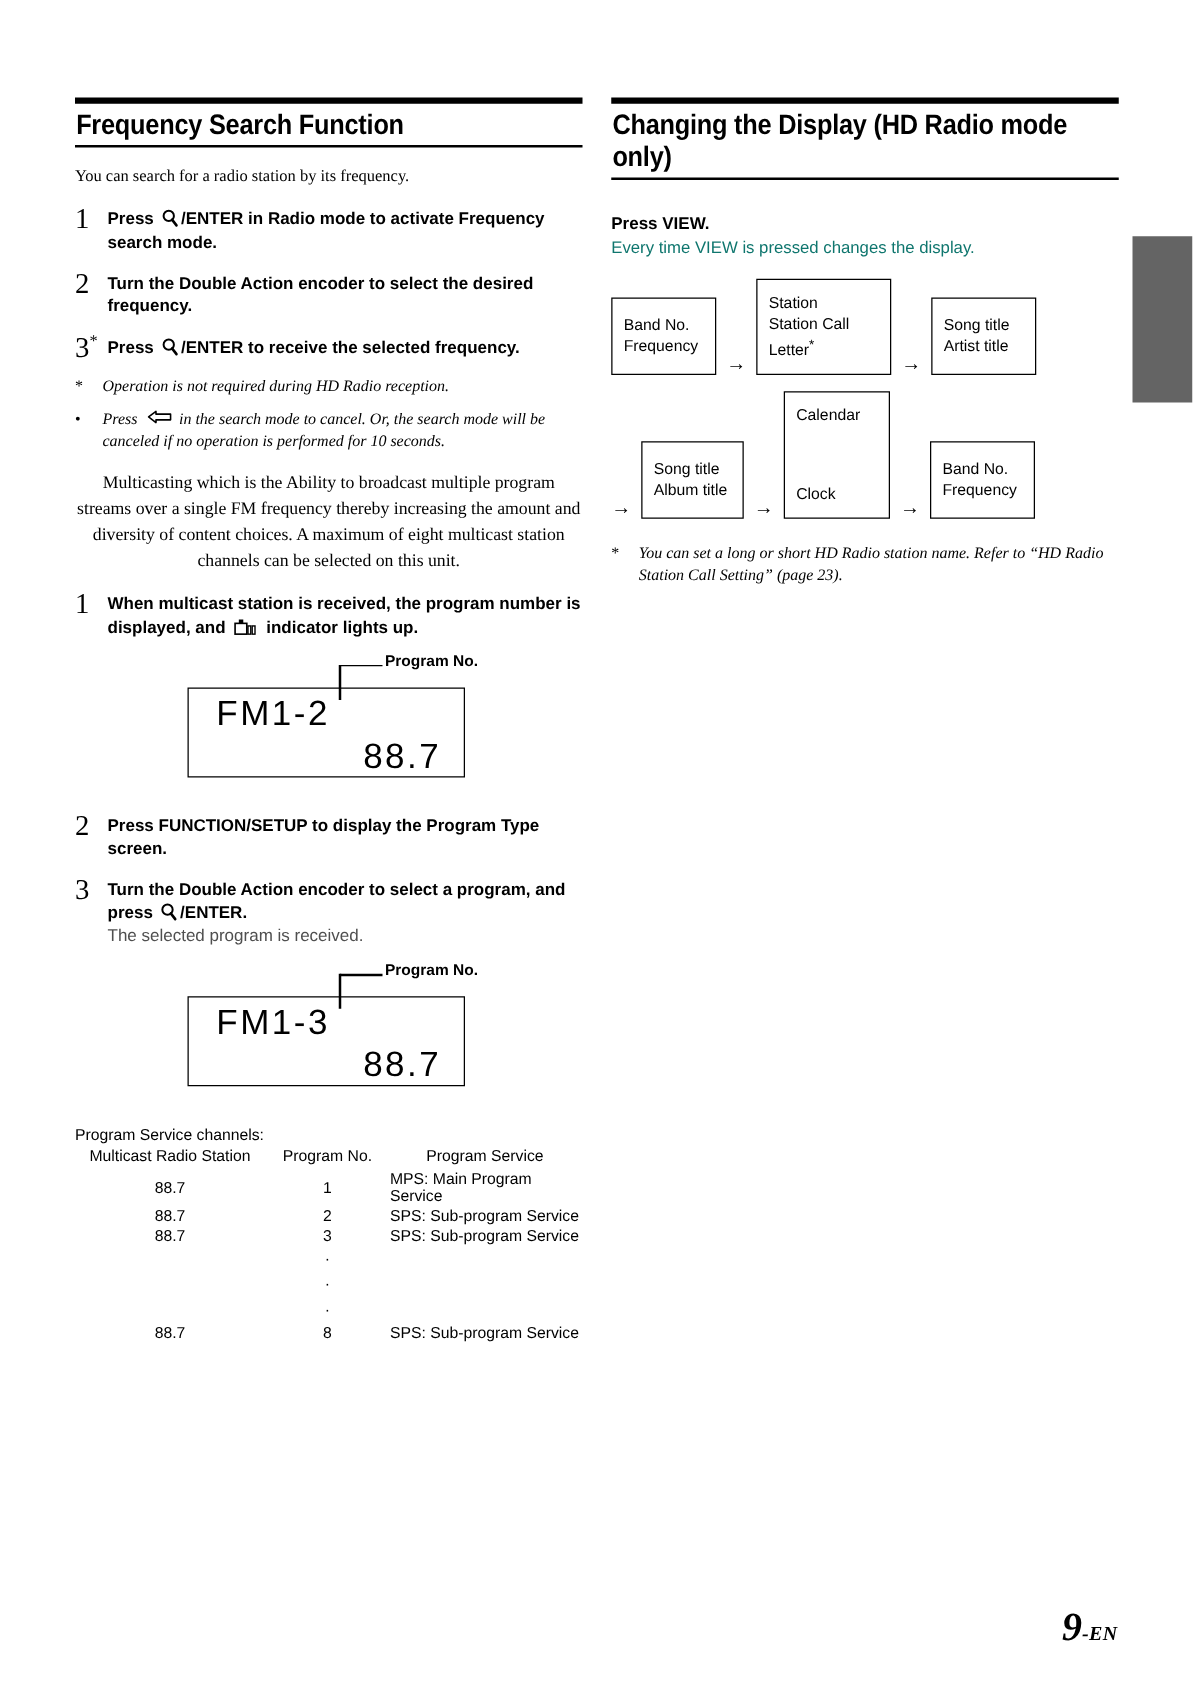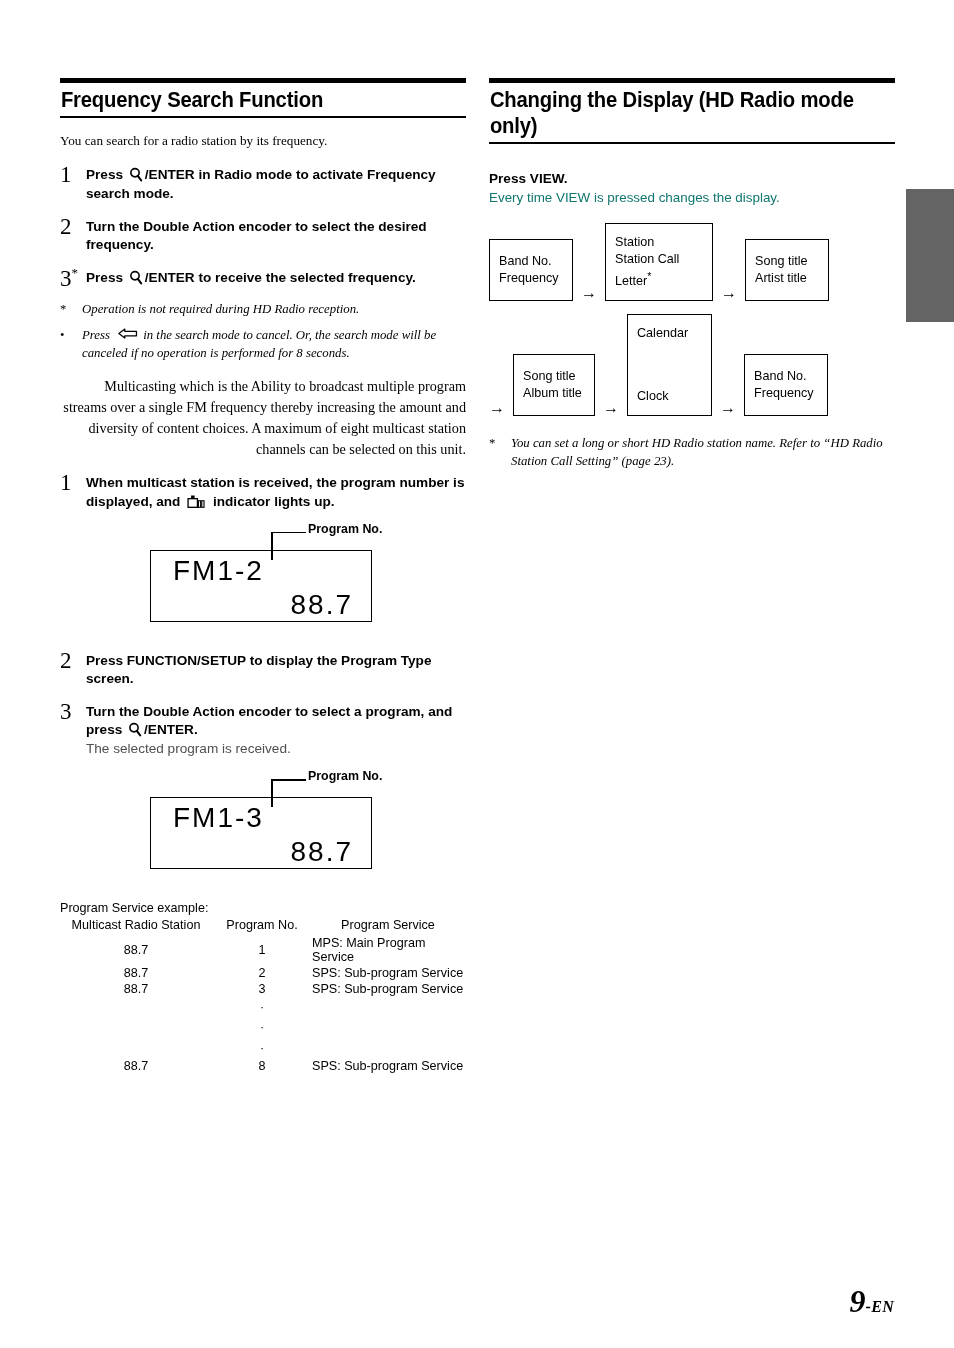--- a/index.html
+++ b/index.html
@@ -75,21 +75,21 @@
     font-family: "Liberation Serif", serif;
     font-size: 13.2px;
     line-height: 1.42;
     margin: 10px 0 12px 0;
   }
   .intro-block {
     font-family: "Liberation Serif", serif;
     font-size: 14.2px;
     line-height: 1.49;
     margin: 14px 0 10px 0;
-    text-align: right;
+    text-align: center;
   }
 
   
   .step {
     display: flex;
     margin: 0 0 11px 0;
   }
   .step-num {
     font-family: "Liberation Serif", serif;
     font-size: 23px;
@@ -308,21 +308,21 @@
 
     <div class="fnote">
       <div class="fnote-mark">*</div>
       <div class="fnote-text">Operation is not required during HD Radio reception.</div>
     </div>
 
     <div class="fnote">
       <div class="fnote-mark bulletmark">•</div>
       <div class="fnote-text"><span>Press </span><svg class="ico ico-back" viewBox="0 0 26 15">
             <path d="M2.2 7.6 L9.2 2.3 L9.2 4.9 L23 4.9 L23 10.3 L9.2 10.3 L9.2 12.9 Z" fill="none" stroke="#000" stroke-width="1.5" stroke-linejoin="round"></path>
-          </svg><span>in the search mode to cancel. Or, the search mode will be canceled if no operation is performed for 8 seconds.</span></div>
+          </svg><span>in the search mode to cancel. Or, the search mode will be canceled if no operation is performed for 10 seconds.</span></div>
     </div>
 
 
     <p class="intro-block">Multicasting which is the Ability to broadcast multiple program streams over a single FM frequency thereby increasing the amount and diversity of content choices. A maximum of eight multicast station channels can be selected on this unit.</p>
 
     <div class="step">
       <div class="step-num">1</div>
       <div class="step-body"><span>When multicast station is received, the program number is displayed, and </span><svg class="ico ico-multi" viewBox="0 0 20 16">
             <rect x="1" y="5" width="10" height="9.2" fill="none" stroke="#000" stroke-width="1.4"></rect>
             <path d="M4.2 4.8 L4.2 1.6 L8.0 1.6 L8.0 4.8" fill="#000"></path>
@@ -357,21 +357,21 @@
     <div class="lcd-wrap">
       <div class="callout-label">Program No.</div>
       <div class="callout-line-h"></div>
       <div class="callout-line-v"></div>
       <div class="lcd-box">
         <div class="lcd-line1">FM1-3</div>
         <div class="lcd-line2">88.7</div>
       </div>
     </div>
 
-    <div class="tbl-caption">Program Service example:</div>
+    <div class="tbl-caption">Program Service channels:</div>
     <table class="ps">
       <thead>
         <tr>
           <th class="c-station">Multicast Radio Station</th>
           <th class="c-prog">Program No.</th>
           <th class="c-svc">Program Service</th>
         </tr>
       </thead>
       <tbody>
         <tr>

